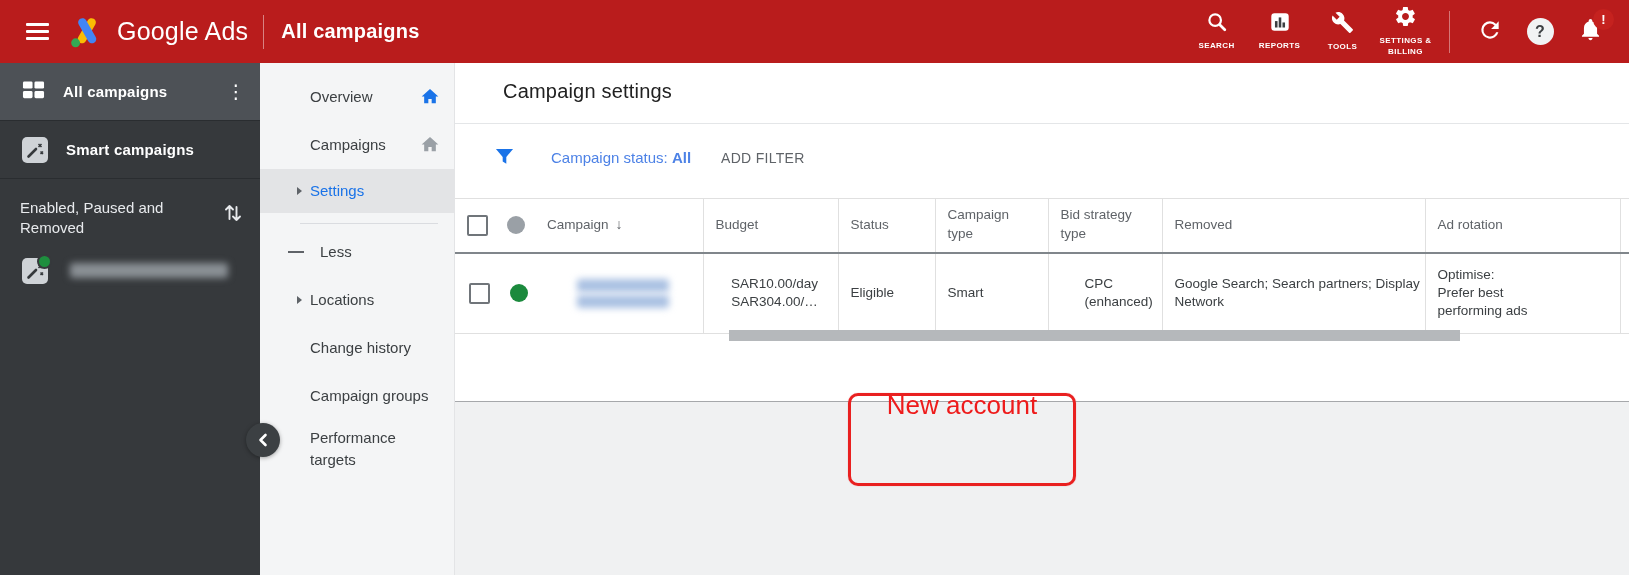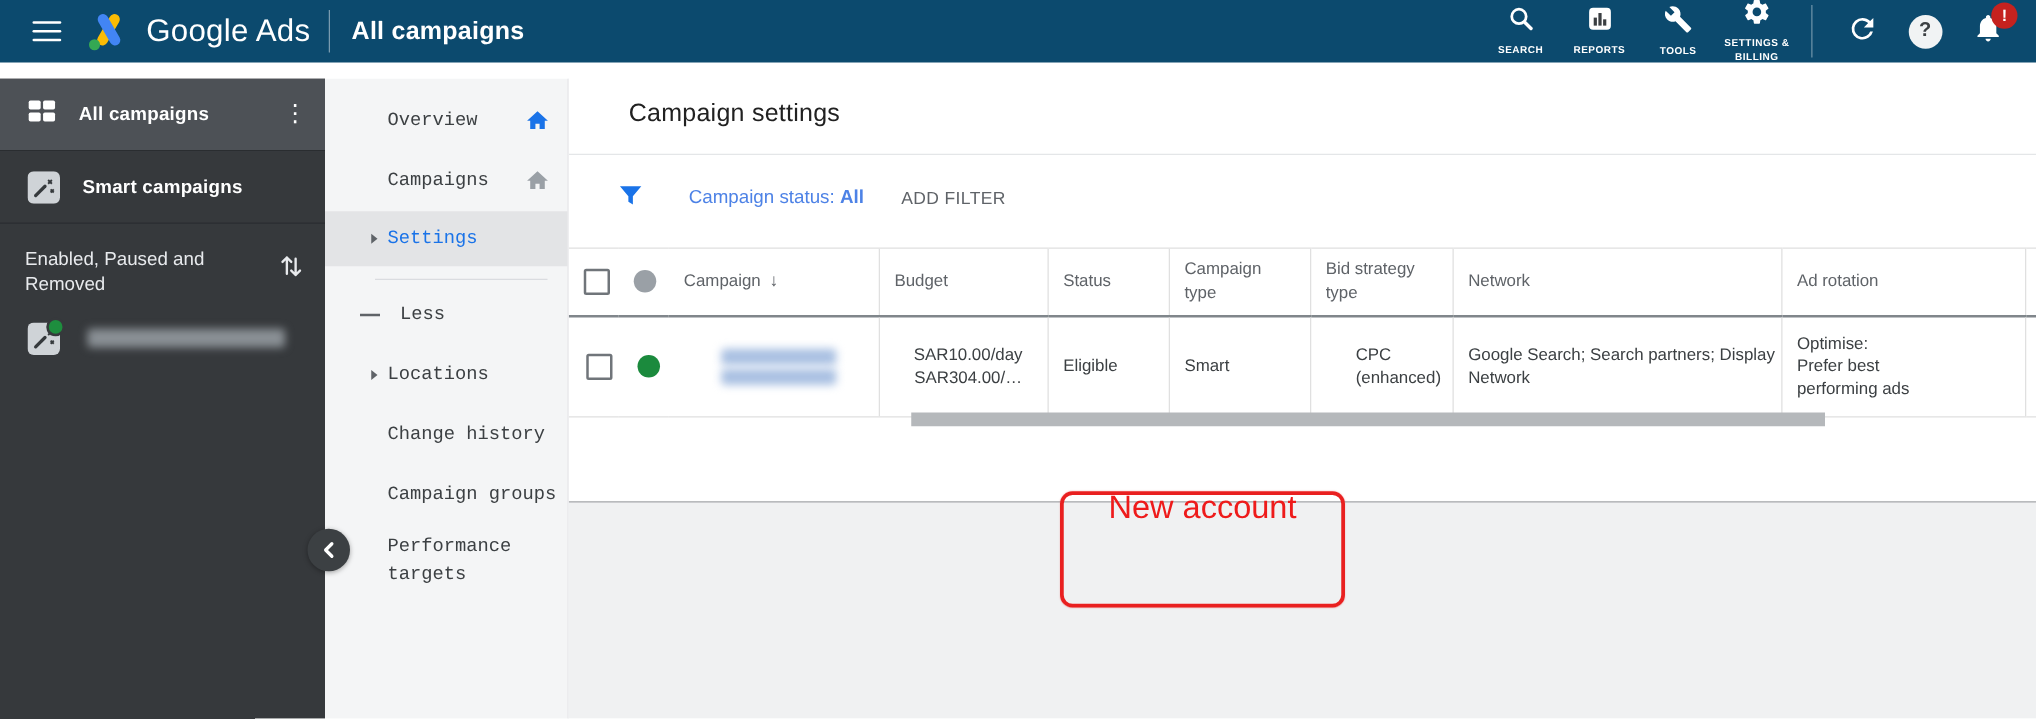--- a/index.html
+++ b/index.html
@@ -1,20 +1,20 @@
 <!DOCTYPE html>
 <html><head>
 <meta charset="utf-8">
 <style>
   html,body{margin:0;padding:0;background:#fff;}
   #app{position:relative;width:1629px;height:575px;overflow:hidden;
        font-family:"Liberation Sans","DejaVu Sans",sans-serif;background:#fff;}
 
   
-  .topbar{position:absolute;top:0;left:0;right:0;height:50px;background:#0c4a6e;
+  .topbar{position:absolute;top:0;left:0;right:0;height:63px;background:#b91c1c;
           display:flex;align-items:center;color:#fff;z-index:10;}
   .hamburger{margin-left:26px;width:23px;display:flex;flex-direction:column;gap:4.5px;cursor:pointer;}
   .hamburger span{height:2.6px;background:#fff;border-radius:1px;}
   .logo{margin-left:17px;display:flex;align-items:center;}
   .product-name{font-size:25px;margin-left:9px;font-weight:400;letter-spacing:.2px;}
   .tb-divider{width:1px;height:34px;background:rgba(255,255,255,.45);margin:0 17px 0 15px;}
   .tb-page{font-size:20px;font-weight:700;letter-spacing:.2px;}
   .tb-right{margin-left:auto;display:flex;align-items:center;padding-right:8px;}
   .tb-item{width:63px;display:flex;flex-direction:column;align-items:center;gap:4px;cursor:pointer;}
   .tb-item .lbl{font-size:8px;font-weight:700;letter-spacing:.4px;text-align:center;line-height:1.35;max-width:66px;}
@@ -40,21 +40,21 @@
   .presence-dot{position:absolute;top:-4px;right:-4px;width:11px;height:11px;border-radius:50%;
                 background:#1e8e3e;border:2px solid #36393c;}
   .blur-bar{height:15px;border-radius:3px;background:#8a9095;filter:blur(3.5px);width:158px;margin-left:22px;}
 
   .collapse-btn{position:absolute;top:423px;left:246px;width:34px;height:34px;border-radius:50%;
                 background:#3c4043;display:flex;align-items:center;justify-content:center;z-index:6;
                 box-shadow:0 1px 4px rgba(0,0,0,.35);cursor:pointer;}
 
   
   .subnav{position:absolute;top:63px;left:260px;width:195px;bottom:0;background:#f4f5f6;
-          border-right:1px solid #e3e4e6;box-sizing:border-box;padding-top:10px;font-family:Liberation Mono, monospace;}
+          border-right:1px solid #e3e4e6;box-sizing:border-box;padding-top:10px;}
   .sn-item{height:48px;display:flex;align-items:center;position:relative;font-size:15px;color:#3c4043;cursor:pointer;}
   .sn-item .sn-label{margin-left:50px;line-height:1.45;}
   .sn-item.selected{background:#e3e4e6;height:44px;}
   .sn-item.selected .sn-label{color:#1a73e8;font-weight:500;}
   .sn-arrow{position:absolute;left:37px;top:50%;margin-top:-4px;width:0;height:0;
             border-left:5px solid #5f6368;border-top:4px solid transparent;border-bottom:4px solid transparent;}
   .sn-home{position:absolute;right:14px;top:50%;margin-top:-10px;}
   .sn-divider{border-top:1px solid #dadce0;margin:10px 16px 4px 40px;}
   .minus-icon{position:absolute;left:28px;width:16px;height:2.5px;background:#5f6368;}
   .sn-item.less .sn-label{margin-left:60px;}
@@ -325,21 +325,21 @@
             <th class="vline">
               <span>Status</span>
             </th>
             <th class="vline">
               <span class="hdr-inner w80" style="display:inline-block">Campaign type</span>
             </th>
             <th class="vline">
               <span class="hdr-inner w92" style="display:inline-block">Bid strategy type</span>
             </th>
             <th class="vline">
-              <span>Network</span>
+              <span>Removed</span>
             </th>
             <th class="vline">
               <span>Ad rotation</span>
             </th>
             <th class="vline"></th>
           </tr>
         </thead>
         <tbody>
           <tr>
             <td class="c-check">

